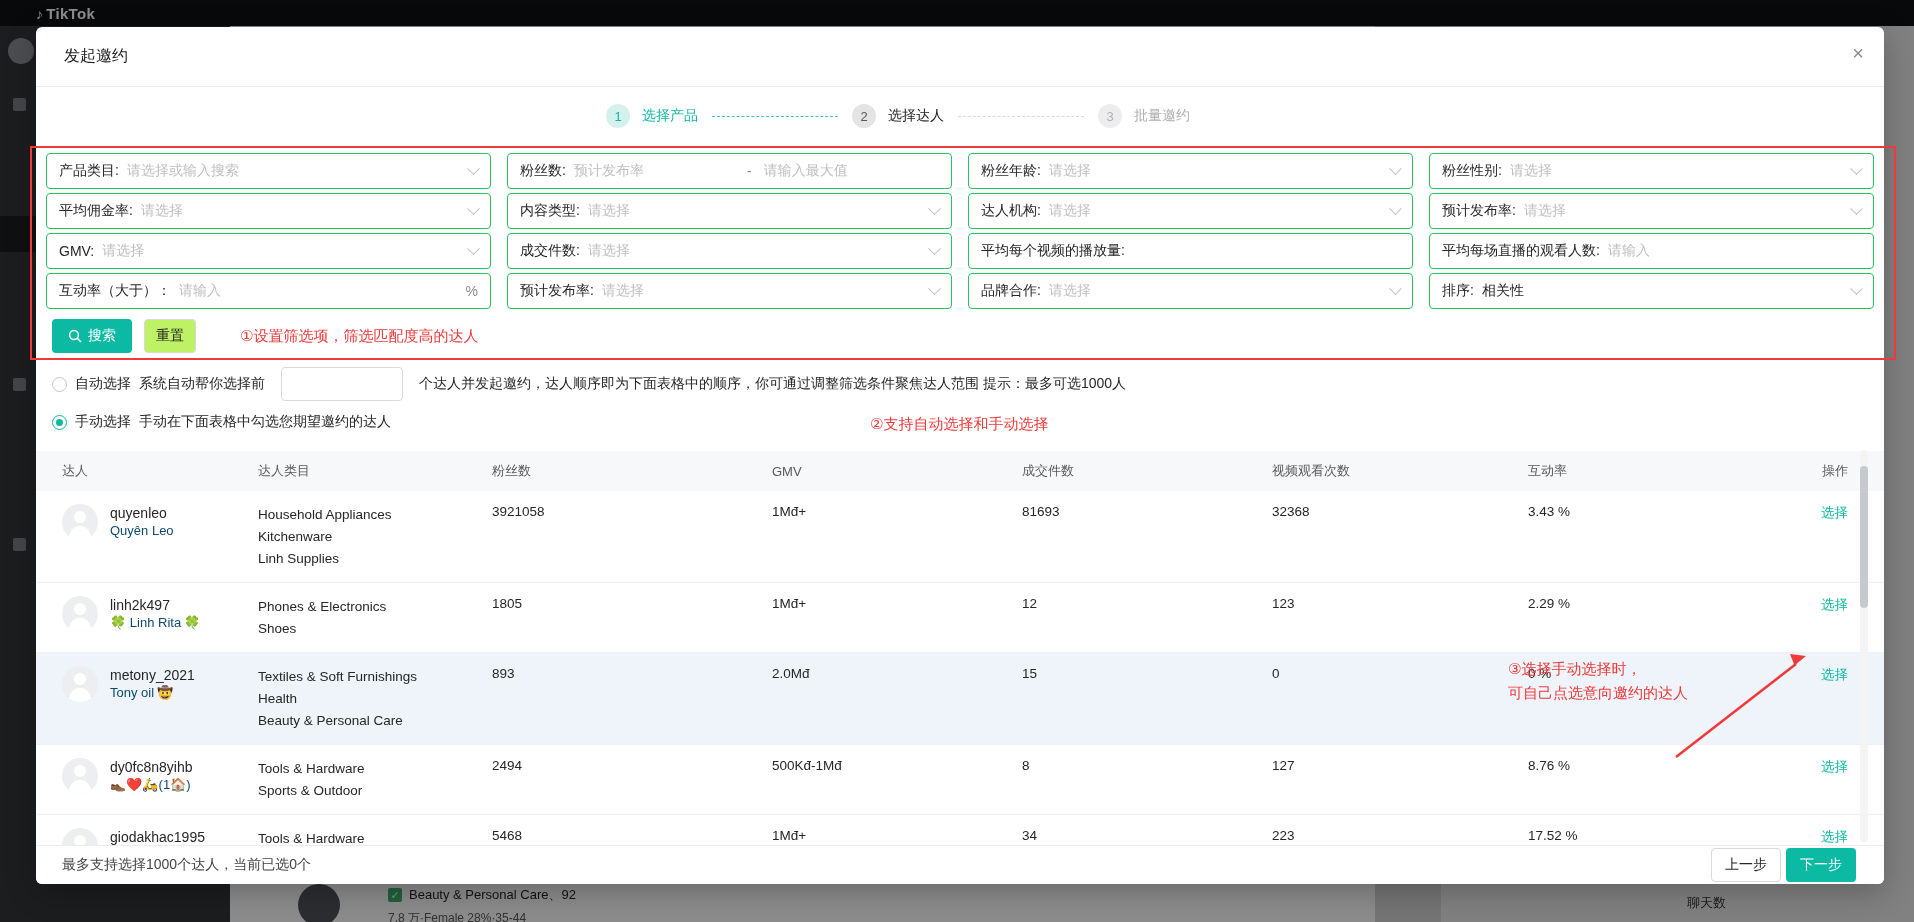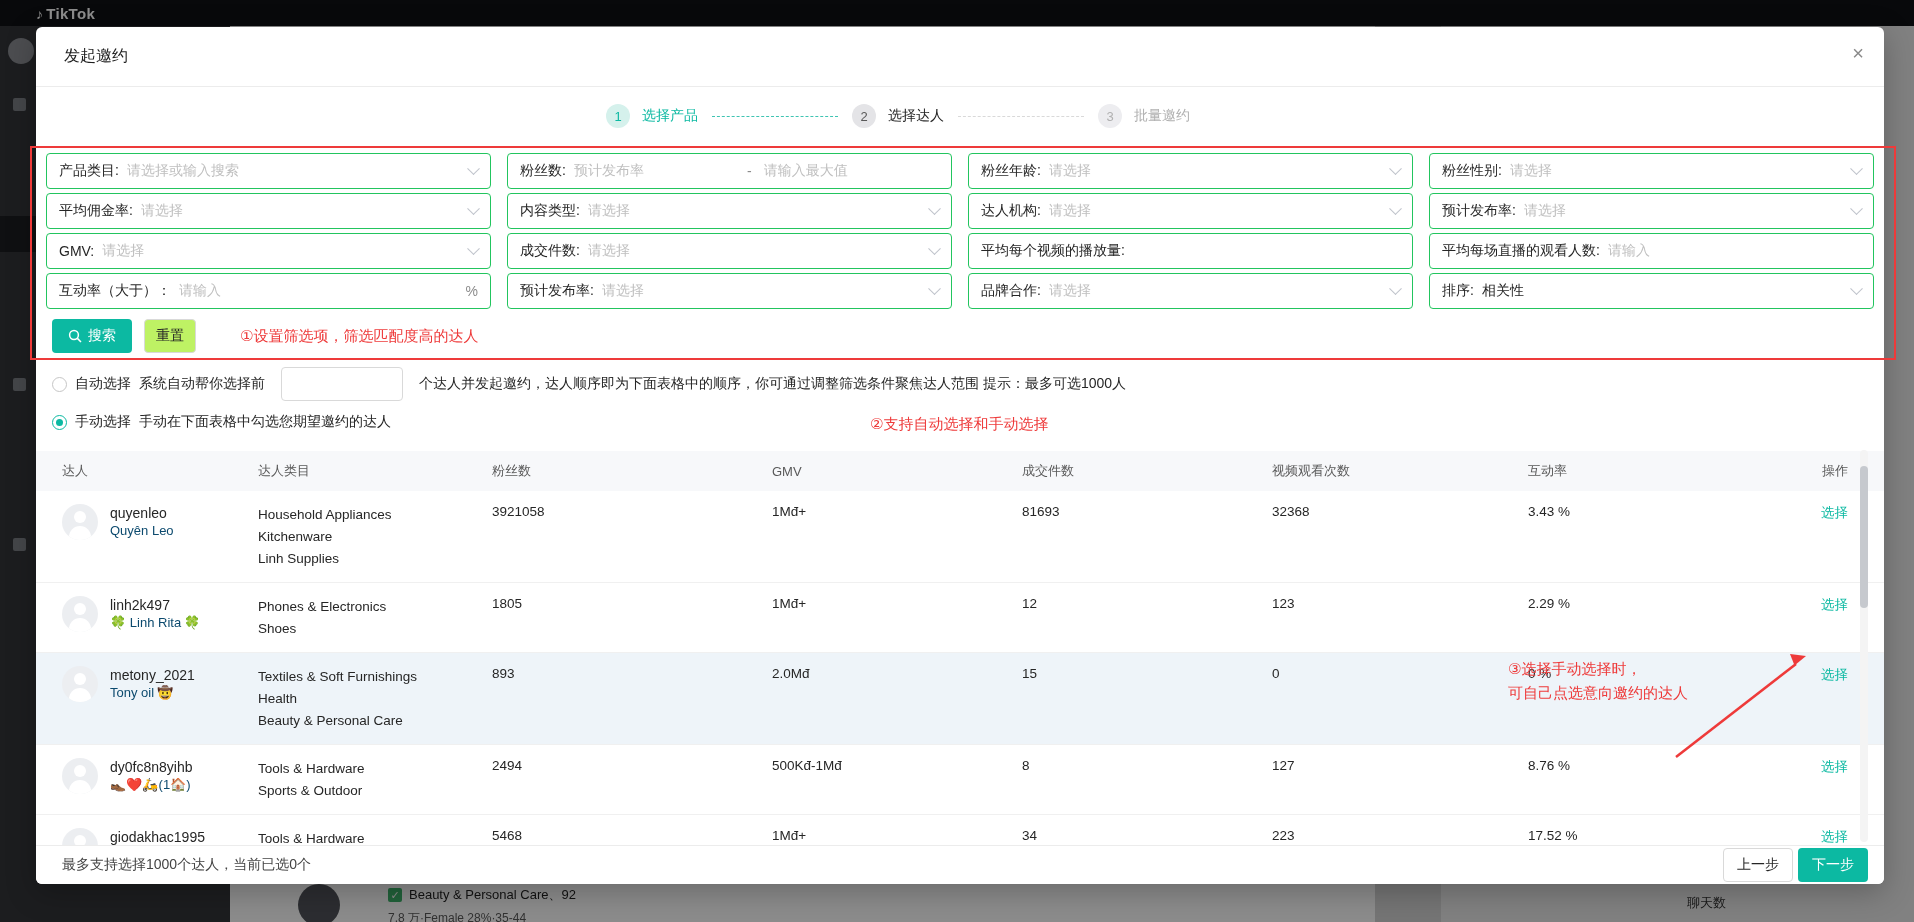--- a/index.html
+++ b/index.html
@@ -93,21 +93,21 @@
   .cats div { line-height:22px; }
 
   .note3 { position:absolute; left:1472px; top:206px; z-index:22; line-height:24px; }
   .arrow-svg { position:absolute; left:1598px; top:188px; z-index:22; pointer-events:none; }
 
   
   .sbar-track { position:absolute; left:1824px; top:423px; width:8px; height:392px; background:#f4f4f4; border-radius:4px; }
   .sbar-thumb { position:absolute; left:0; top:16px; width:8px; height:142px; background:#c6c9ce; border-radius:4px; cursor:grab; }
 
   
-  .m-footer { position:absolute; left:0; bottom:0; width:100%; height:39px; border-top:1px solid #ececec; display:flex; align-items:center; justify-content:space-between; padding:0 16px 0 26px; background:#fff; border-radius:0 0 6px 6px; }
+  .m-footer { position:absolute; left:0; bottom:0; width:100%; height:39px; border-top:1px solid #ececec; display:flex; align-items:center; justify-content:space-between; padding:0 28px 0 26px; background:#fff; border-radius:0 0 6px 6px; }
   .f-summary { color:#444; font-size:14px; }
   .f-btns { display:flex; gap:5px; }
   .btn-prev { width:70px; height:34px; background:#fff; border:1px solid #d9d9d9; border-radius:4px; color:#262626; font-size:14px; cursor:pointer; }
   .btn-next { width:70px; height:34px; background:#0cb9a2; border:none; border-radius:4px; color:#fff; font-size:14px; cursor:pointer; }
 </style>
 </head>
 <body>
 
 <div class="bg-page">
   <div class="bg-topbar">

